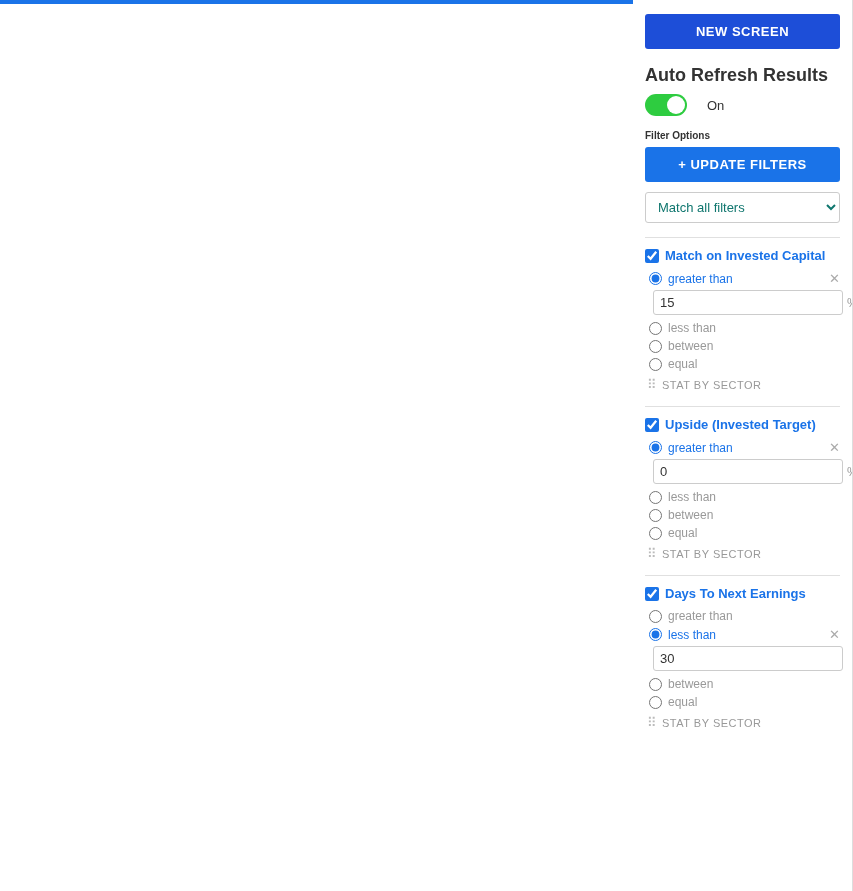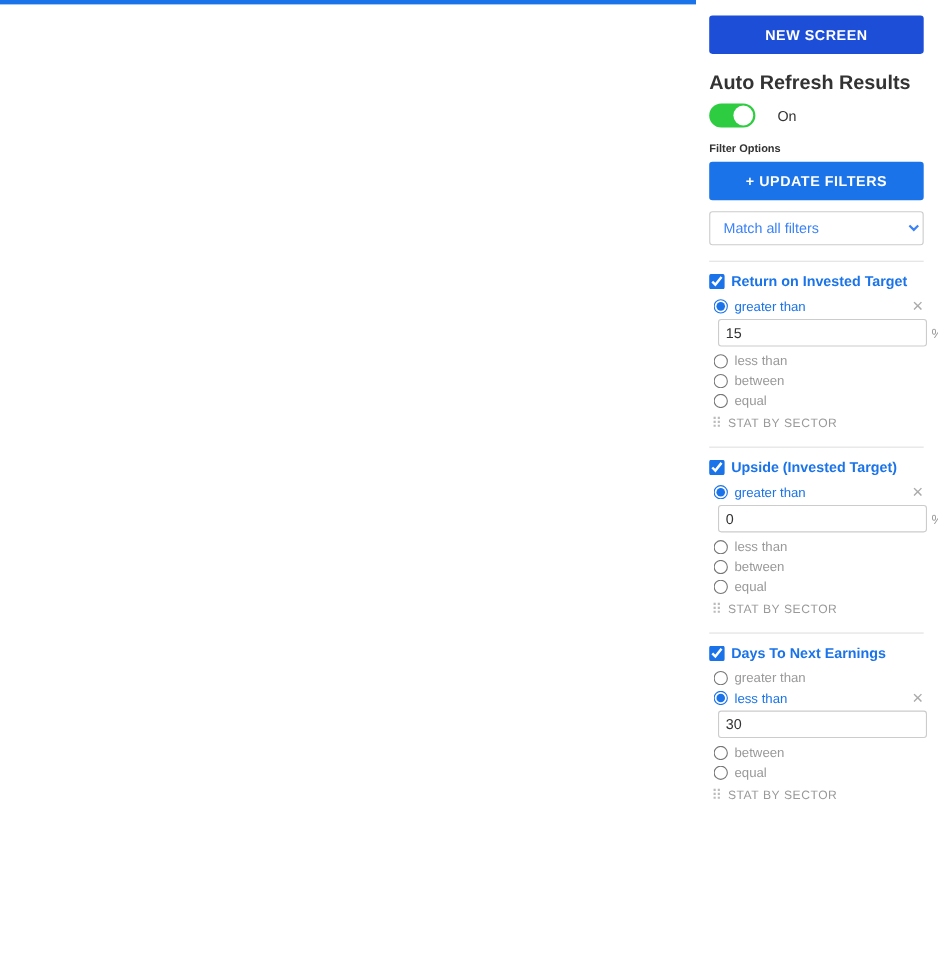--- a/index.html
+++ b/index.html
@@ -40,21 +40,21 @@
     }
     .toggle-on-label { color: #333; font-size: 13px; }
     .filter-options-label { font-size: 10px; font-weight: bold; color: #333; margin-bottom: 6px; }
     .update-filters-btn {
       background: #1a73e8; color: #fff; border: none; padding: 10px 0;
       font-size: 13px; font-weight: bold; cursor: pointer; border-radius: 3px;
       width: 100%; margin-bottom: 10px; letter-spacing: 0.5px;
     }
     .match-select {
       width: 100%; padding: 6px 8px; border: 1px solid #ccc; border-radius: 3px;
-      font-size: 13px; color: #3b82f6; background: #fff; margin-bottom: 14px; cursor: pointer;
+      font-size: 13px; color: #0f766e; background: #fff; margin-bottom: 14px; cursor: pointer;
     }
     .filter-section { margin-bottom: 14px; border-top: 1px solid #e0e0e0; padding-top: 10px; }
     .filter-title-row { display: flex; align-items: center; gap: 6px; margin-bottom: 8px; }
     .filter-checkbox { width: 14px; height: 14px; accent-color: #1a73e8; cursor: pointer; }
     .filter-title { font-size: 13px; font-weight: bold; color: #1a73e8; }
     .radio-group { padding-left: 4px; }
     .radio-row { display: flex; align-items: center; gap: 6px; margin-bottom: 4px; font-size: 12px; }
     .radio-row input[type=radio] { accent-color: #1a73e8; cursor: pointer; }
     .radio-label-blue { color: #1a73e8; }
     .radio-label-gray { color: #999; }
@@ -96,21 +96,21 @@
   <button class="update-filters-btn">+ UPDATE FILTERS</button>
   <select class="match-select">
     <option>Match all filters</option>
     <option>Match any filter</option>
   </select>
 
   
   <div class="filter-section">
     <div class="filter-title-row">
       <input type="checkbox" class="filter-checkbox" checked="" style="">
-      <span class="filter-title">Return on Invested Target</span>
+      <span class="filter-title">Match on Invested Capital</span>
     </div>
     <div class="radio-group">
       <div class="radio-row">
         <input type="radio" name="roic" checked="" style="">
         <span class="radio-label-blue">greater than</span>
         <span class="close-x">✕</span>
       </div>
       <div class="input-row">
         <input type="text" class="filter-input" value="15" style="">
         <span class="percent-label">%</span>

